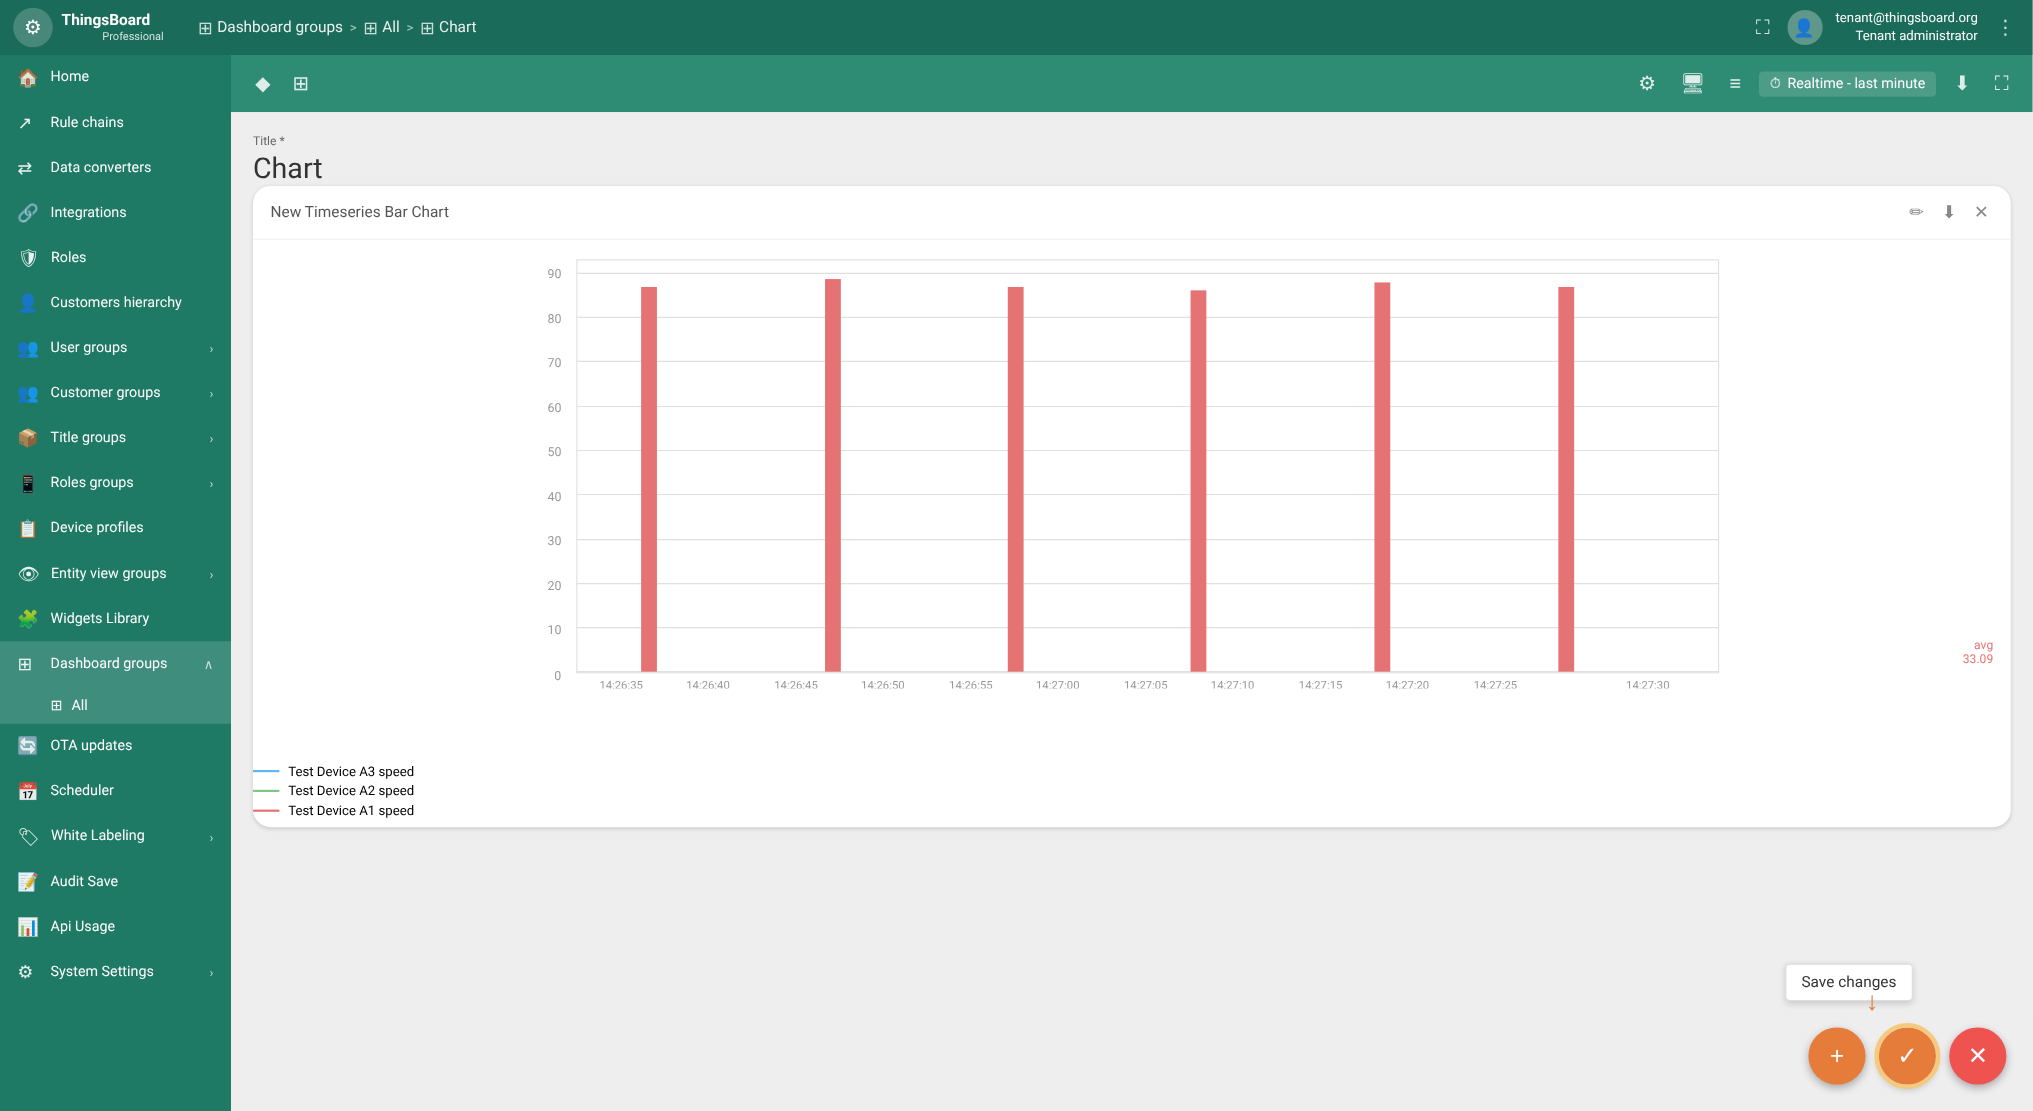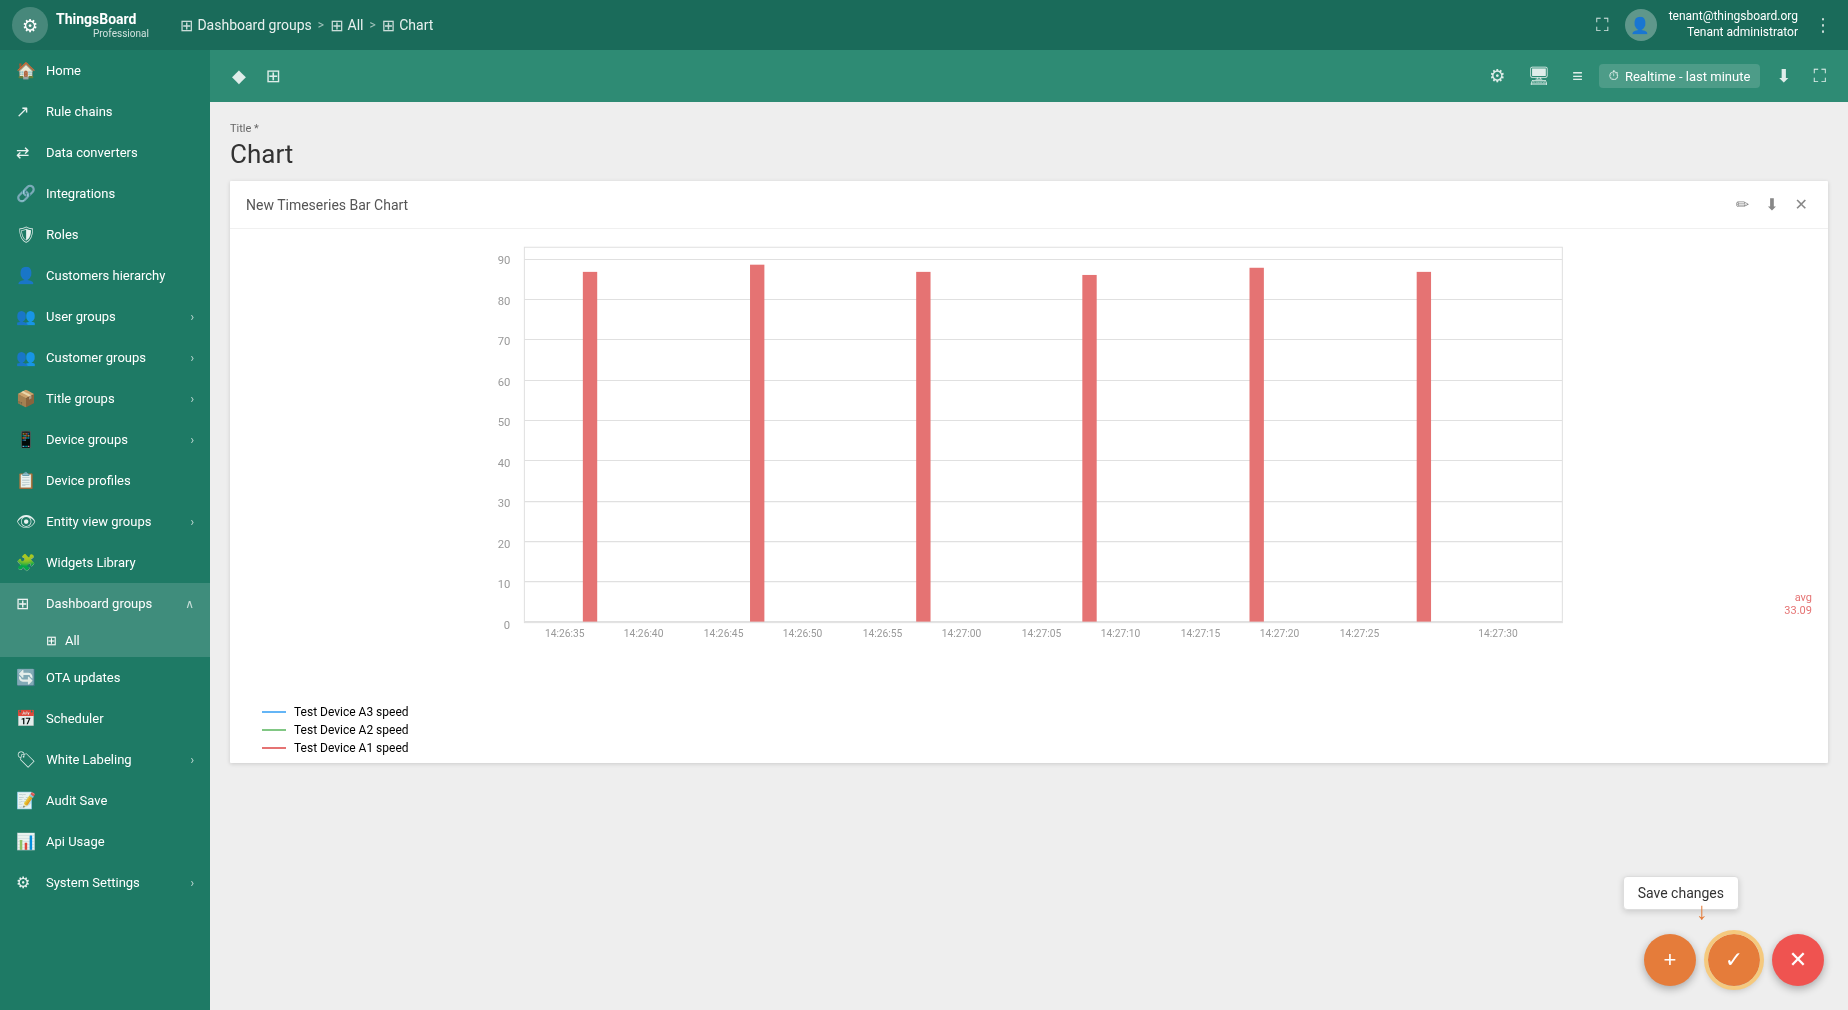--- a/index.html
+++ b/index.html
@@ -159,29 +159,29 @@
 
     
     .dashboard-content {
       flex: 1;
       overflow: auto;
       padding: 20px;
       background: #eeeeee;
     }
 
     .page-title-area {
-      margin-bottom: 12px;
+      margin-bottom: 0;
     }
     .page-title-label { font-size: 11px; color: #666; margin-bottom: 4px; }
     .page-title { font-size: 26px; color: #333; font-weight: 400; }
 
     
     .widget-card {
       background: white;
-      border-radius: 1px;
+      border-radius: 16px;
       box-shadow: 0 1px 4px rgba(0,0,0,0.15);
       overflow: hidden;
       position: relative;
     }
     .widget-header {
       display: flex;
       align-items: center;
       padding: 12px 16px;
       border-bottom: 1px solid #f0f0f0;
     }
@@ -211,21 +211,21 @@
     .chart-svg {
       width: 100%;
       height: 100%;
     }
 
     
     .chart-legend {
       display: flex;
       flex-direction: column;
       gap: 4px;
-      padding: 8px 32px;
+      padding: 8px 0;
       font-size: 12px;
     }
     .legend-item {
       display: flex;
       align-items: center;
       gap: 8px;
     }
     .legend-line {
       width: 24px;
       height: 2px;
@@ -370,21 +370,21 @@
       <span class="label">Customer groups</span>
       <span class="chevron">›</span>
     </div>
     <div class="sidebar-item">
       <span class="icon">📦</span>
       <span class="label">Title groups</span>
       <span class="chevron">›</span>
     </div>
     <div class="sidebar-item">
       <span class="icon">📱</span>
-      <span class="label">Device groups</span>
+      <span class="label">Roles groups</span>
       <span class="chevron">›</span>
     </div>
     <div class="sidebar-item">
       <span class="icon">📋</span>
       <span class="label">Device profiles</span>
     </div>
     <div class="sidebar-item">
       <span class="icon">👁</span>
       <span class="label">Entity view groups</span>
       <span class="chevron">›</span>

